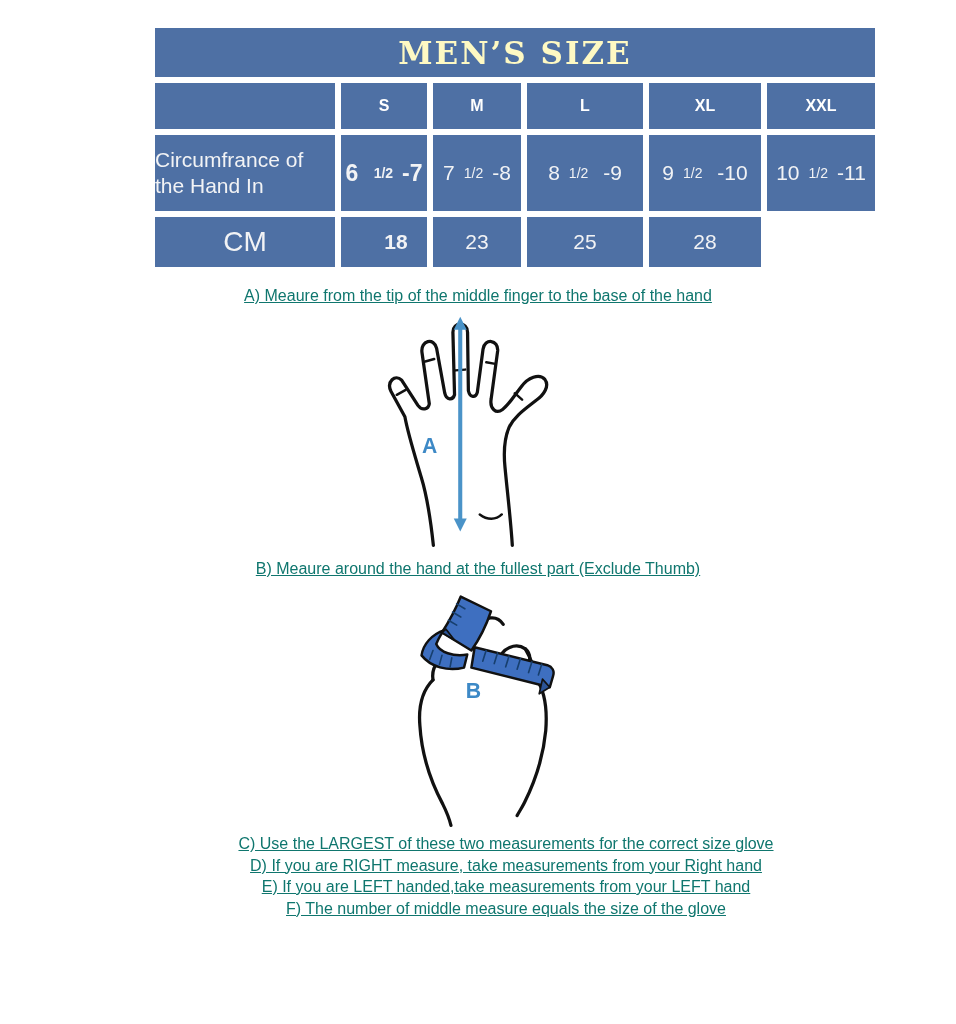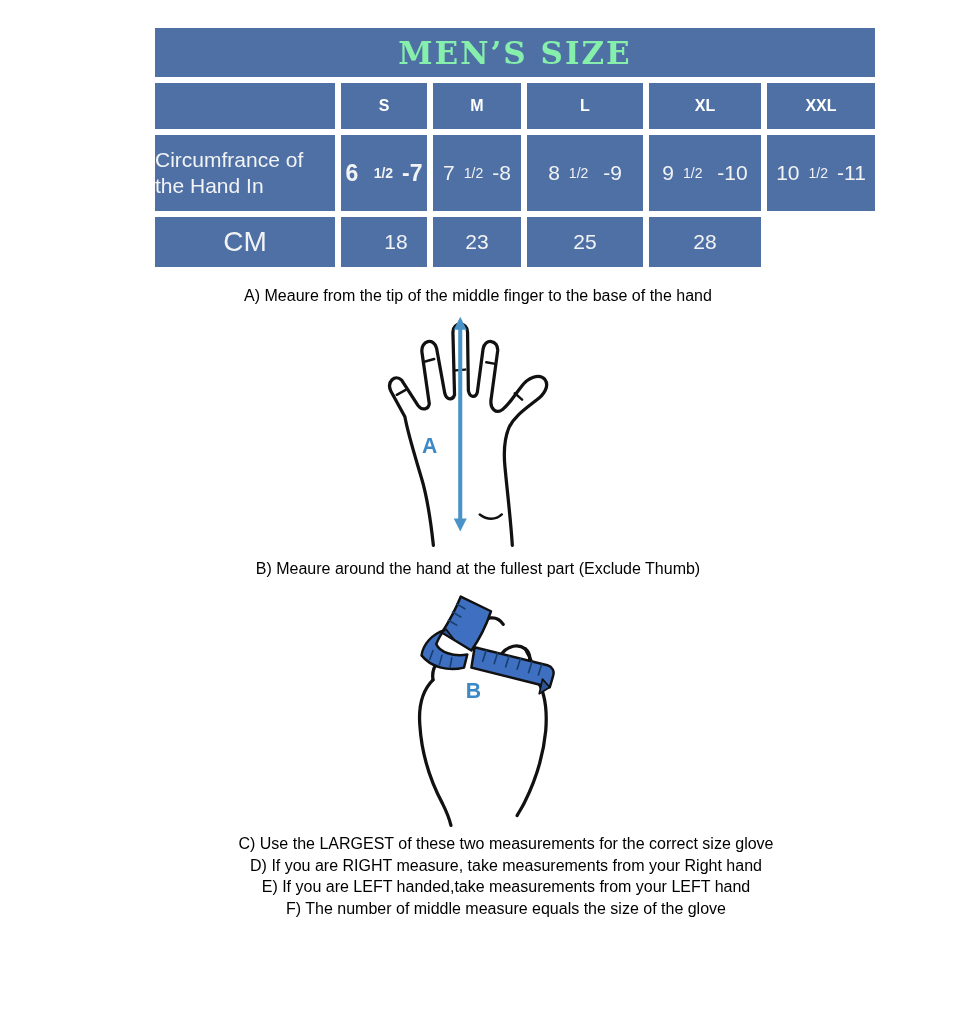--- a/index.html
+++ b/index.html
@@ -16,36 +16,36 @@
     gap:6px;
   }
   .cell{
     background:#4e70a4;color:#f2f3f5;
     display:flex;align-items:center;justify-content:center;
     text-align:center;
   }
   .title-cell{
     grid-column:1 / -1;
     font-family:"DejaVu Serif","Liberation Serif",serif;
-    font-weight:bold;font-size:31px;letter-spacing:2px;color:#86efac;
+    font-weight:bold;font-size:31px;letter-spacing:2px;color:#fef9c3;
   }
   .colh{font-weight:bold;font-size:16px;color:#ffffff;}
   .rowlabel{
     justify-content:flex-start;text-align:left;
     padding-left:0;font-size:21px;line-height:1.22;
   }
   .cm-label{font-size:28px;}
   .val{font-size:21px;white-space:pre;}
   .val .frac{font-size:14px;margin:0 9px;}
   .val-bold{font-weight:bold;font-size:23px;}
-  .cm-bold{font-weight:normal;padding-left:24px;}
+  .cm-bold{font-weight:bold;padding-left:24px;}
   
   .note{
     position:absolute;left:0;width:956px;text-align:center;
-    color:#000000;font-size:16px;
+    color:#0f766e;font-size:16px;text-decoration:underline;
   }
   .note-a{top:287px;}
   .note-b{top:560px;}
   .notes-cf{top:833px;line-height:21.5px;padding-left:28px;}
   
   .hand-diagram{position:absolute;left:382px;top:311px;}
   .fist-diagram{position:absolute;left:392px;top:590px;}
   .marker-letter{
     font-family:"Liberation Sans",sans-serif;font-weight:bold;font-size:26px;
     fill:#3d89c6;

